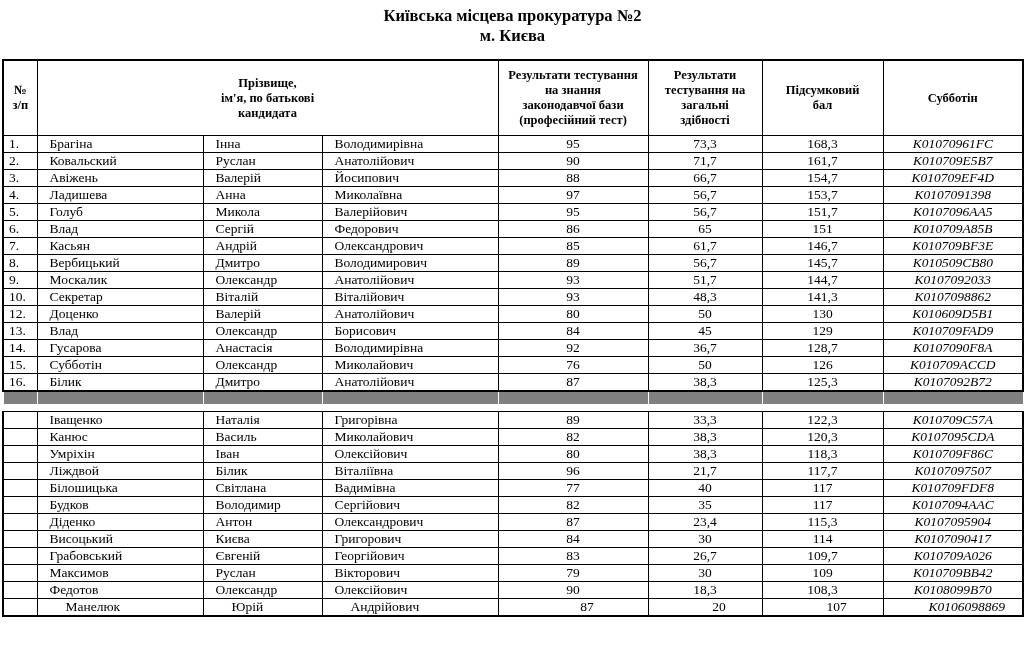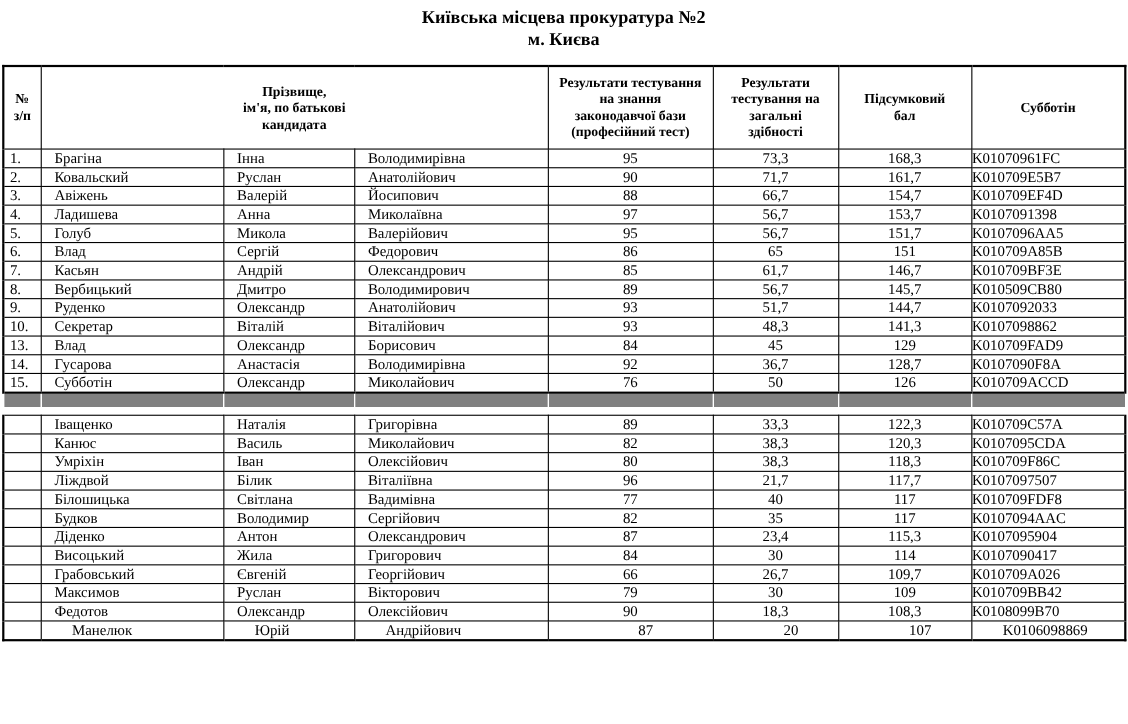--- a/index.html
+++ b/index.html
@@ -44,21 +44,21 @@
     overflow:hidden; white-space:nowrap;
     vertical-align:middle;
   }
   tbody tr.body-row td:first-child{border-left-width:2px;}
   tbody tr.body-row td:last-child{border-right-width:2px;}
   tbody tr.body-row:last-child td{border-bottom-width:2px;padding-left:28px;}
 
   td.num{text-align:left;padding-left:5px;}
   td.name{text-align:left;padding-left:12px;}
   td.score{text-align:center;}
-  td.note{text-align:left;}
+  td.note{text-align:center;font-style:italic;}
 
   tr.sep td{
     background:var(--sep-gray,#808080);
     height:12px;
     border-top:2px solid #000;
     border-bottom:none;
     border-left:1px solid #fff;
     border-right:1px solid #fff;
   }
   tr.gap td{
@@ -184,39 +184,49 @@
           <td class="name">Вербицький</td>
           <td class="name">Дмитро</td>
           <td class="name">Володимирович</td>
           <td class="score">89</td>
           <td class="score">56,7</td>
           <td class="score">145,7</td>
           <td class="note">K010509CB80</td>
         </tr>
         <tr class="body-row">
           <td class="num">9.</td>
-          <td class="name">Руденко</td>
+          <td class="name">Москалик</td>
           <td class="name">Олександр</td>
           <td class="name">Анатолійович</td>
           <td class="score">93</td>
           <td class="score">51,7</td>
           <td class="score">144,7</td>
           <td class="note">K0107092033</td>
         </tr>
         <tr class="body-row">
           <td class="num">10.</td>
           <td class="name">Секретар</td>
           <td class="name">Віталій</td>
           <td class="name">Віталійович</td>
           <td class="score">93</td>
           <td class="score">48,3</td>
           <td class="score">141,3</td>
           <td class="note">K0107098862</td>
         </tr>
         <tr class="body-row">
+          <td class="num">12.</td>
+          <td class="name">Доценко</td>
+          <td class="name">Валерій</td>
+          <td class="name">Анатолійович</td>
+          <td class="score">80</td>
+          <td class="score">50</td>
+          <td class="score">130</td>
+          <td class="note">K010609D5B1</td>
+        </tr>
+        <tr class="body-row">
           <td class="num">13.</td>
           <td class="name">Влад</td>
           <td class="name">Олександр</td>
           <td class="name">Борисович</td>
           <td class="score">84</td>
           <td class="score">45</td>
           <td class="score">129</td>
           <td class="note">K010709FAD9</td>
         </tr>
         <tr class="body-row">
@@ -232,20 +242,30 @@
         <tr class="body-row">
           <td class="num">15.</td>
           <td class="name">Субботін</td>
           <td class="name">Олександр</td>
           <td class="name">Миколайович</td>
           <td class="score">76</td>
           <td class="score">50</td>
           <td class="score">126</td>
           <td class="note">K010709ACCD</td>
         </tr>
+        <tr class="body-row">
+          <td class="num">16.</td>
+          <td class="name">Білик</td>
+          <td class="name">Дмитро</td>
+          <td class="name">Анатолійович</td>
+          <td class="score">87</td>
+          <td class="score">38,3</td>
+          <td class="score">125,3</td>
+          <td class="note">K0107092B72</td>
+        </tr>
         <tr class="sep">
           <td></td>
           <td></td>
           <td></td>
           <td></td>
           <td></td>
           <td></td>
           <td></td>
           <td></td>
         </tr>
@@ -318,33 +338,33 @@
           <td class="name">Антон</td>
           <td class="name">Олександрович</td>
           <td class="score">87</td>
           <td class="score">23,4</td>
           <td class="score">115,3</td>
           <td class="note">K0107095904</td>
         </tr>
         <tr class="body-row">
           <td class="num"></td>
           <td class="name">Висоцький</td>
-          <td class="name">Жила</td>
+          <td class="name">Києва</td>
           <td class="name">Григорович</td>
           <td class="score">84</td>
           <td class="score">30</td>
           <td class="score">114</td>
           <td class="note">K0107090417</td>
         </tr>
         <tr class="body-row">
           <td class="num"></td>
           <td class="name">Грабовський</td>
           <td class="name">Євгеній</td>
           <td class="name">Георгійович</td>
-          <td class="score">66</td>
+          <td class="score">83</td>
           <td class="score">26,7</td>
           <td class="score">109,7</td>
           <td class="note">K010709A026</td>
         </tr>
         <tr class="body-row">
           <td class="num"></td>
           <td class="name">Максимов</td>
           <td class="name">Руслан</td>
           <td class="name">Вікторович</td>
           <td class="score">79</td>

